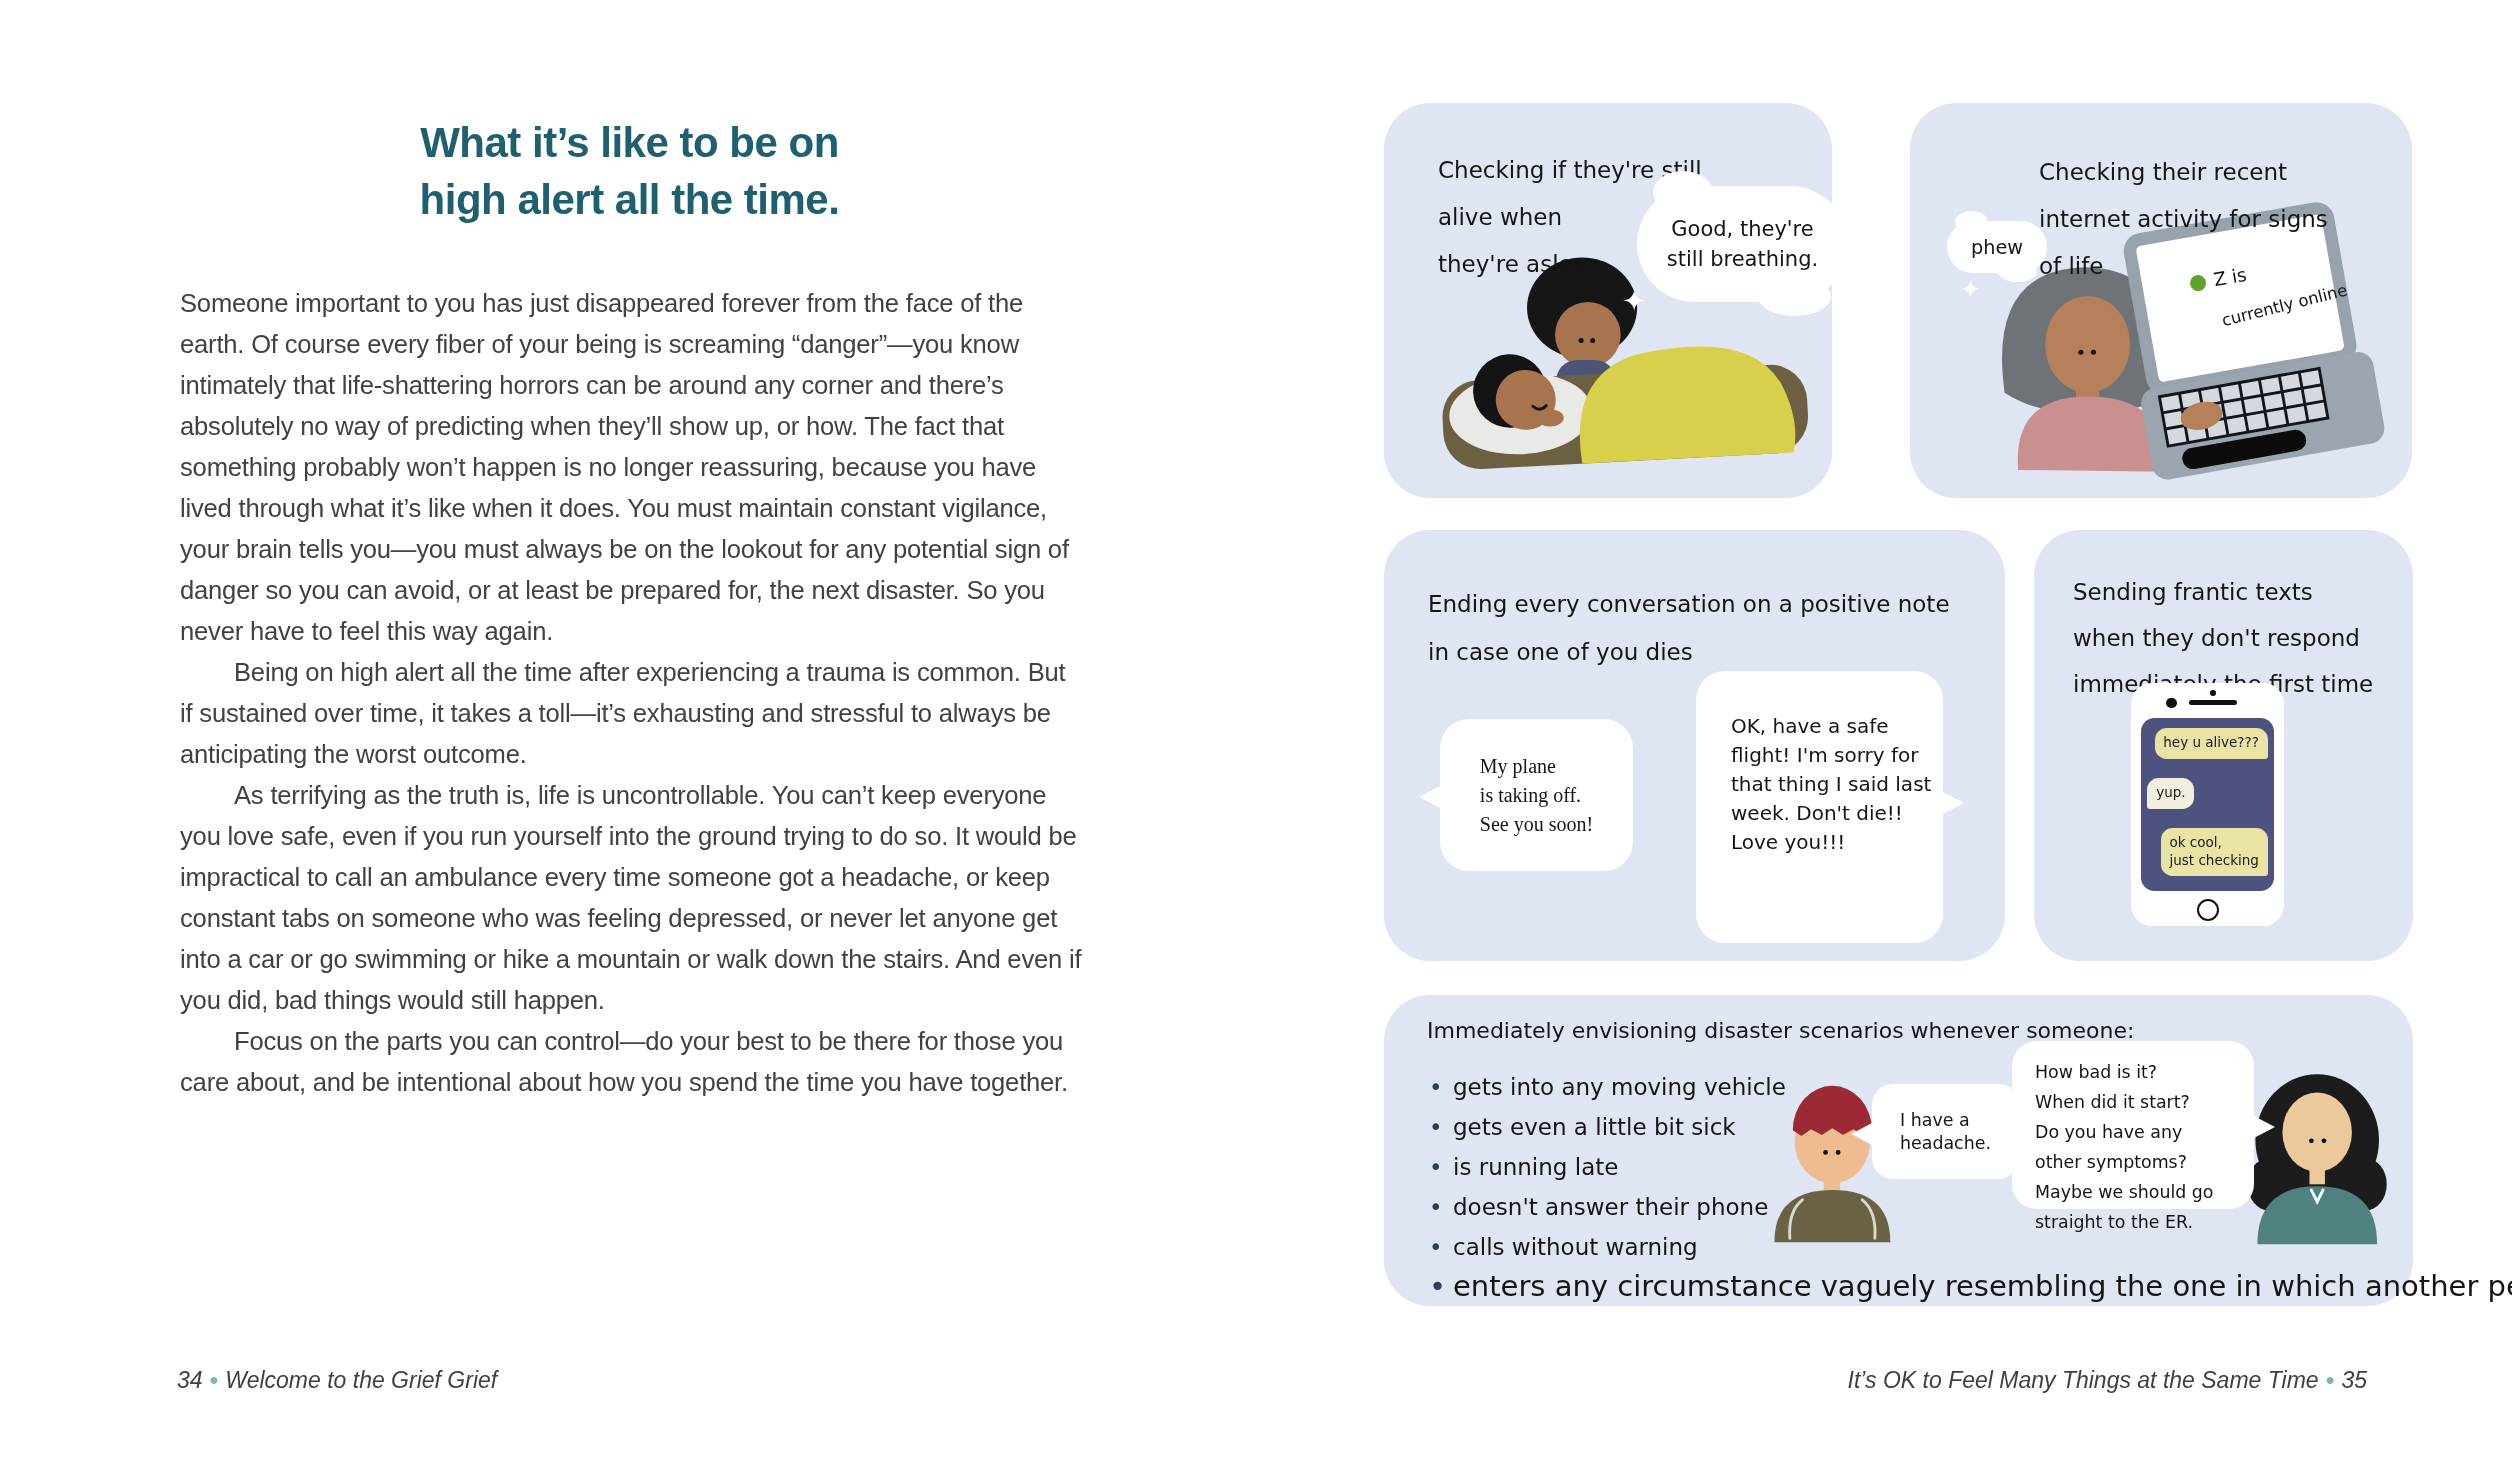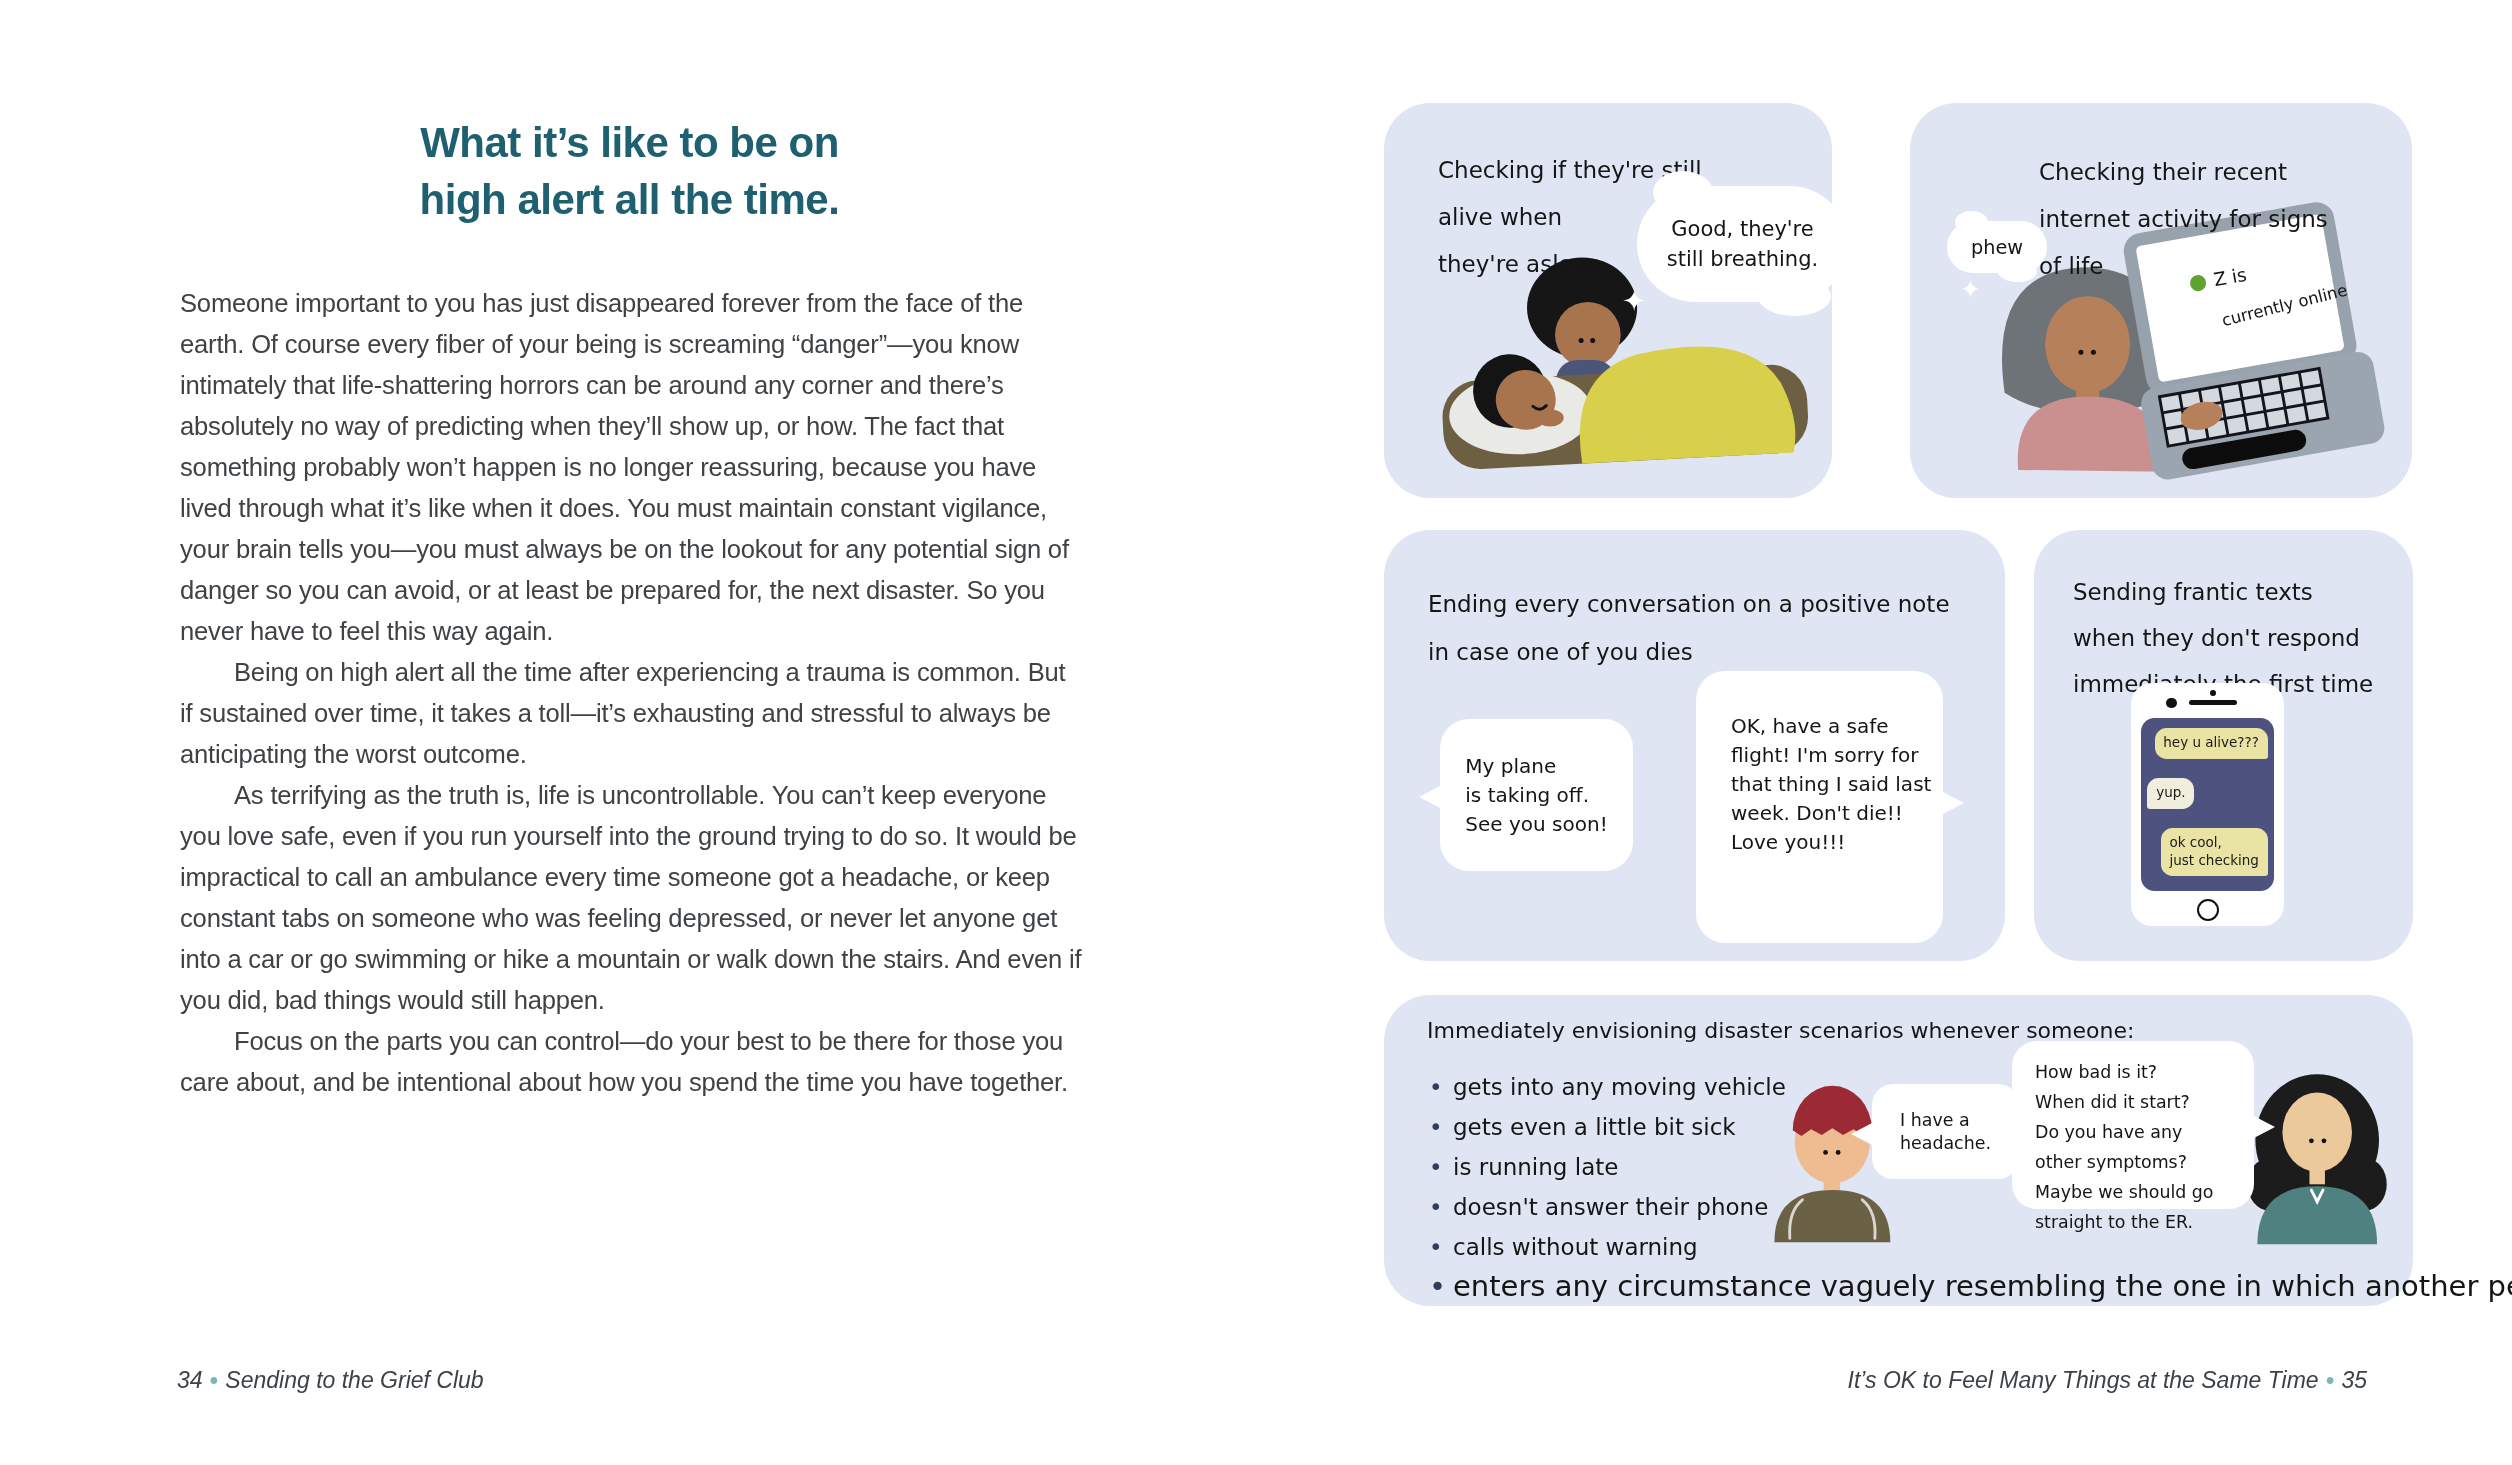--- a/index.html
+++ b/index.html
@@ -65,21 +65,21 @@
   #sparkle-asleep{left:238px;top:184px}
   #sparkle-phew{left:50px;top:172px;font-size:25px}
 
   
   .speech{position:absolute;z-index:2;background:#fff;border-radius:29px;
     white-space:pre-line;font-size:20px;line-height:29px;}
   .speech::after{content:"";position:absolute;width:0;height:0;border:12.6px solid transparent;}
   .tail-l::after{left:-21px;top:50%;margin-top:-9.7px;border-left:0;border-right:23px solid #fff;}
   .tail-r::after{right:-21px;top:44%;border-right:0;border-left:23px solid #fff;}
   #bubble-plane{left:56px;top:189px;width:193px;height:152px;
-    display:flex;align-items:center;justify-content:center;text-align:left;}
+    display:flex;align-items:center;justify-content:center;text-align:left;font-family:Liberation Serif, serif;}
   #bubble-flight{left:312px;top:141px;width:247px;height:272px;padding:41px 0 0 35px;}
   #bubble-headache{left:488px;top:89px;width:147px;height:95px;font-size:17.4px;line-height:23px;
     display:flex;align-items:center;justify-content:center;text-align:left;border-radius:21px;}
   #bubble-er{left:628px;top:46px;width:242px;height:168px;font-size:17.4px;line-height:30px;
     padding:16.4px 0 0 23px;border-radius:25px;}
 
   
   #phone{position:absolute;z-index:2;left:97px;top:153px;width:153px;height:243px;
     background:#fff;border-radius:21px;}
   #phone .cam{position:absolute;left:35px;top:14.5px;width:10.6px;height:10.6px;border-radius:50%;background:#111}
@@ -121,21 +121,21 @@
     <div id="body-text">
       <p>Someone important to you has just disappeared forever from the face of the earth. Of course every fiber of your being is screaming “danger”—you know intimately that life-shattering horrors can be around any corner and there’s absolutely no way of predicting when they’ll show up, or how. The fact that something probably won’t happen is no longer reassuring, because you have lived through what it’s like when it does. You must maintain constant vigilance, your brain tells you—you must always be on the lookout for any potential sign of danger so you can avoid, or at least be prepared for, the next disaster. So you never have to feel this way again.</p>
       <p class="ind">Being on high alert all the time after experiencing a trauma is common. But if sustained over time, it takes a toll—it’s exhausting and stressful to always be anticipating the worst outcome.</p>
       <p class="ind">As terrifying as the truth is, life is uncontrollable. You can’t keep everyone you love safe, even if you run yourself into the ground trying to do so. It would be impractical to call an ambulance every time someone got a headache, or keep constant tabs on someone who was feeling depressed, or never let anyone get into a car or go swimming or hike a mountain or walk down the stairs. And even if you did, bad things would still happen.</p>
       <p class="ind">Focus on the parts you can control—do your best to be there for those you care about, and be intentional about how you spend the time you have together.</p>
     </div>
 
     <footer class="foot" id="foot-left">
       <span>34</span>
       <span class="dot">•</span>
-      <span>Sending to the Grief Club</span>
+      <span>Welcome to the Grief Grief</span>
     </footer>
   </section>
 
   <section>
 
     <div class="panel" id="panel-asleep">
       <div class="cap">Checking if they're still
 alive when
 they're asleep</div>
       <div class="cloud" id="cloud-breathing">

